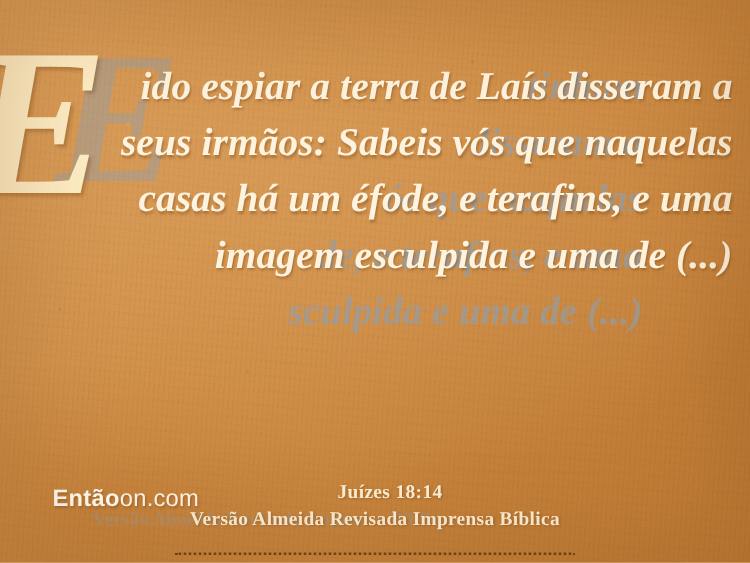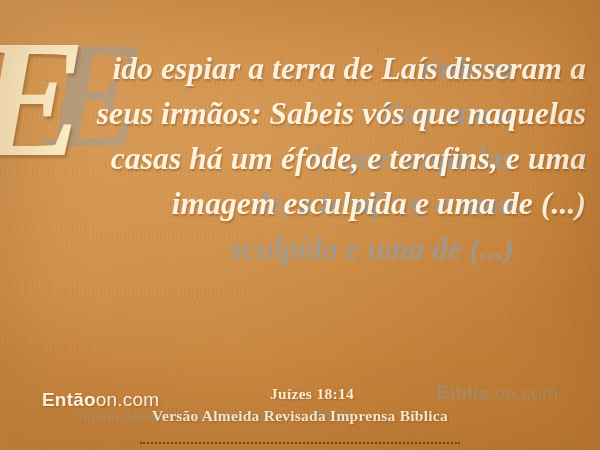--- a/index.html
+++ b/index.html
@@ -138,21 +138,20 @@
 
   <div class="ghost-layer">
     <div class="ghost-drop">E</div>
     <div class="ghost-verse">
       <div>tinham</div>
       <div>disseram a</div>
       <div>ós que naquelas</div>
       <div>de, e terafins, e uma</div>
       <div>sculpida e uma de (...)</div>
     </div>
-    <div class="ghost-logo"><span>Biblia</span> <span class="thin">on.com</span></div>
     <div class="ghost-ref">Versão Almeida Revisada Imprensa Bíblica</div>
   </div>
 
   <div class="main-layer">
     <div class="drop-cap">E</div>
     <div class="verse">
       <span class="ln">ido espiar a terra de Laís disseram a</span>
       <span class="ln">seus irmãos: Sabeis vós que naquelas</span>
       <span class="ln">casas há um éfode, e terafins, e uma</span>
       <span class="ln">imagem esculpida e uma de (...)</span>

